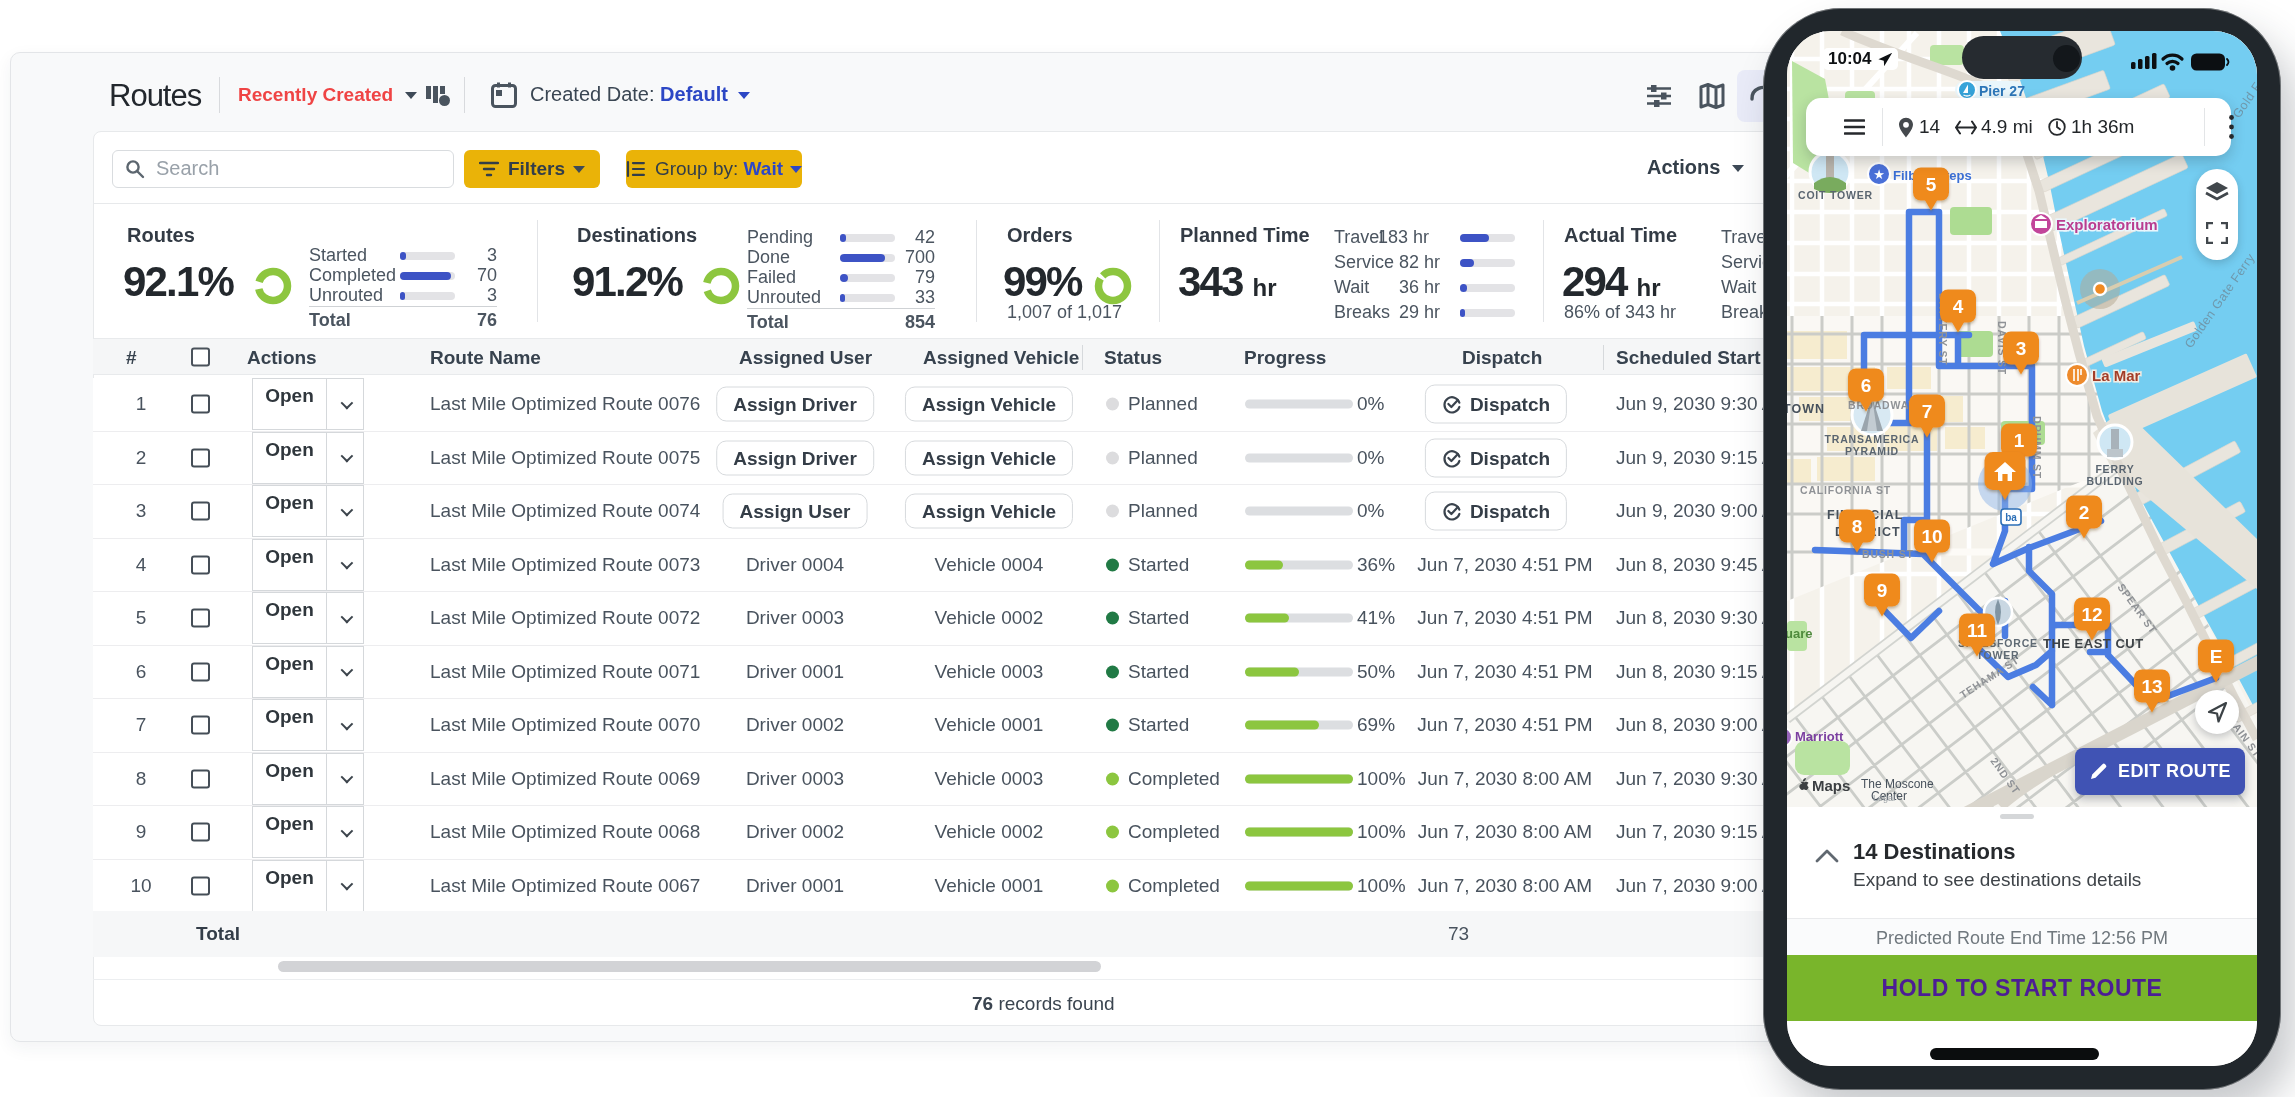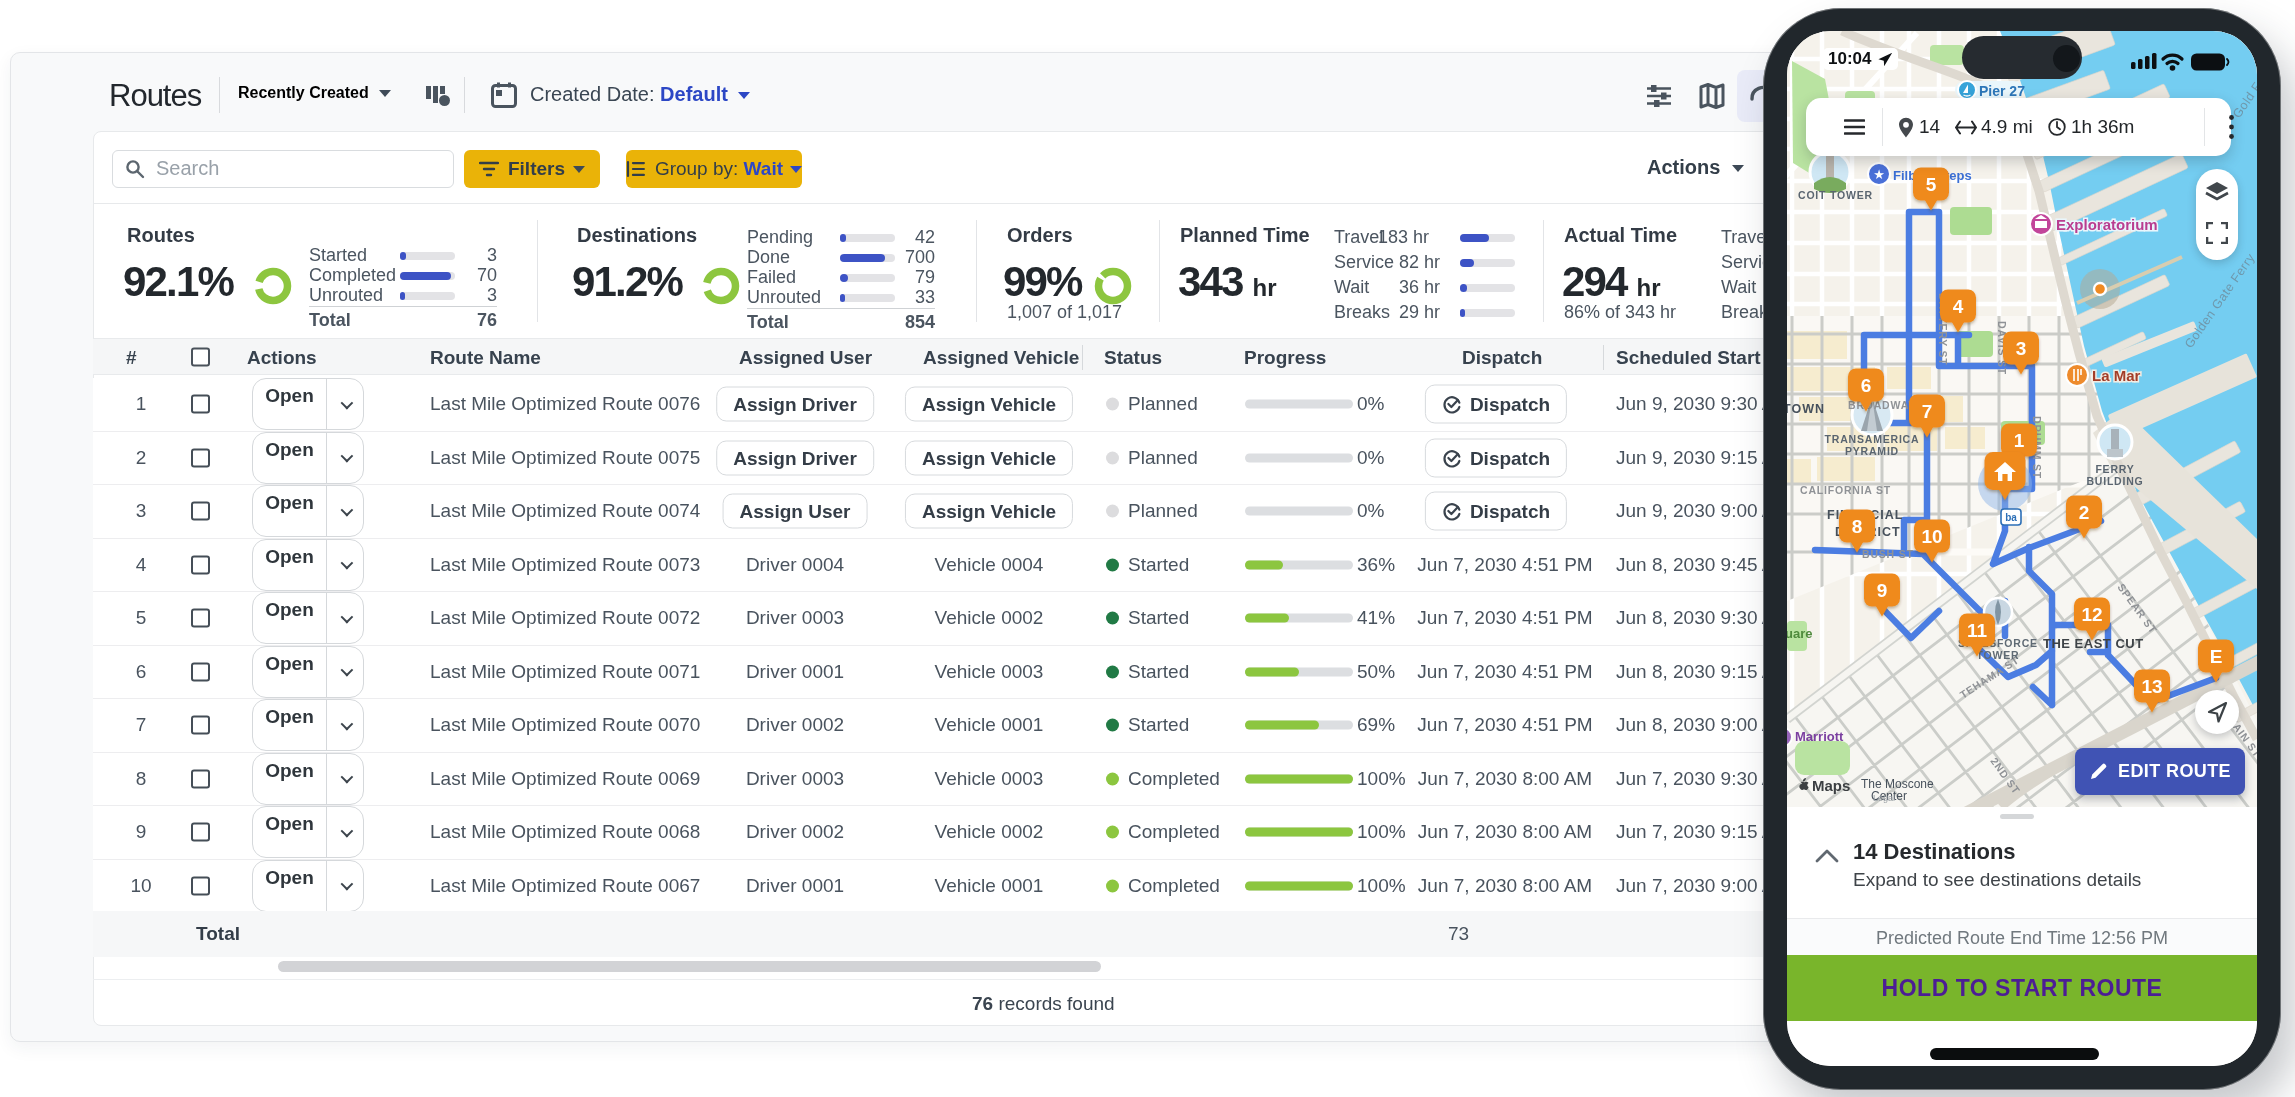--- a/index.html
+++ b/index.html
@@ -24,21 +24,21 @@
   .bar { position:absolute; height:8px; border-radius:4px; background:#e3e3e6; }
   .bar > i { position:absolute; left:0; top:0; height:8px; border-radius:4px;
     background:#3d53c5; display:block;}
   
   .th { font-size:19px; font-weight:700; color:#37424e; position:absolute; top:0;
     height:37px; line-height:37px; }
   .row { position:absolute; left:82px; width:1888px; height:54px; border-bottom:1px solid #ededef;
     background:#fff; }
   .cell { position:absolute; font-size:19px; color:#49535e; top:50%; transform:translateY(-50%); }
   .openbtn { position:absolute; left:159px; top:50%; transform:translateY(-50%); width:112px; height:52px;
-    border:1px solid #d5d8db; border-radius:14px; background:#fff; display:flex; }
+    border:1px solid #d5d8db; border-radius:0; background:#fff; display:flex; }
   .openbtn .o { width:74px; text-align:center; line-height:33px; font-weight:700; font-size:19px;
     color:#2f363c; border-right:1px solid #d5d8db;}
   .openbtn .c { flex:1; display:flex; align-items:center; justify-content:center; }
   .chev { display:inline-block; width:9px; height:9px; border-right:2px solid #3c444c;
     border-bottom:2px solid #3c444c; transform:rotate(45deg) translateY(-2px); }
   .assignbtn { position:absolute; top:50%; transform:translate(-50%,-50%); height:35px;
     border:1px solid #d7dadd; border-radius:10px; background:#fff; font-weight:700;
     font-size:19px; color:#343d47; line-height:33px; padding:0 16px; white-space:nowrap; }
   .dot { position:absolute; width:13px; height:13px; border-radius:50%; top:50%; transform:translateY(-50%); }
   .ptrack { position:absolute; width:108px; height:9px; border-radius:5px; background:#dcdee1;
@@ -53,21 +53,21 @@
   #screen { position:absolute; left:24px; top:23px; width:470px; height:1035px;
     border-radius:44px; overflow:hidden; background:#f7f4ee; }
 </style>
 </head>
 <body>
 <div id="stage">
   <div id="card">
 
     <div class="abs" style="left:98px; top:25px; font-size:31px; letter-spacing:-1px; color:#22272d;">Routes</div>
     <div class="abs" style="left:208px; top:24px; width:1px; height:36px; background:#d8dadd;"></div>
-    <div class="abs" style="left:227px; top:31px; font-size:16px; font-weight:700; color:#000000;">Recently Created <span class="caret" style="margin-left:6px;"></span></div>
+    <div class="abs" style="left:227px; top:31px; font-size:19px; font-weight:700; color:#ef4444;">Recently Created <span class="caret" style="margin-left:6px;"></span></div>
     <svg class="abs" width="30" height="30" viewBox="0 0 30 30" style="left:412px; top:27px;">
       <g fill="#4a545e">
         <rect x="3" y="6" width="5" height="13"></rect>
         <rect x="10" y="6" width="5" height="17"></rect>
         <rect x="17" y="6" width="5" height="8"></rect>
         <circle cx="21.5" cy="20.5" r="5.5"></circle>
       </g>
     </svg>
     <div class="abs" style="left:453px; top:24px; width:1px; height:36px; background:#d8dadd;"></div>
     <svg class="abs" width="26" height="26" viewBox="0 0 26 26" style="left:480px; top:29px;">

